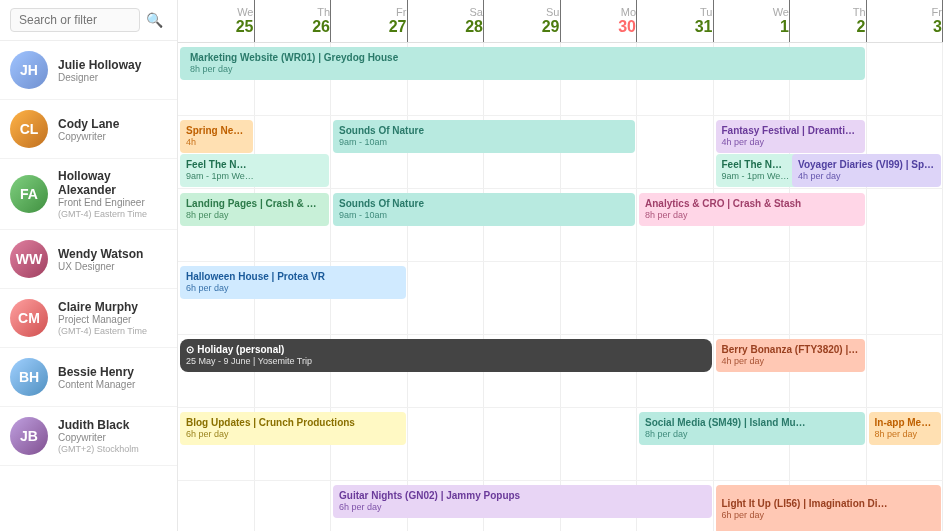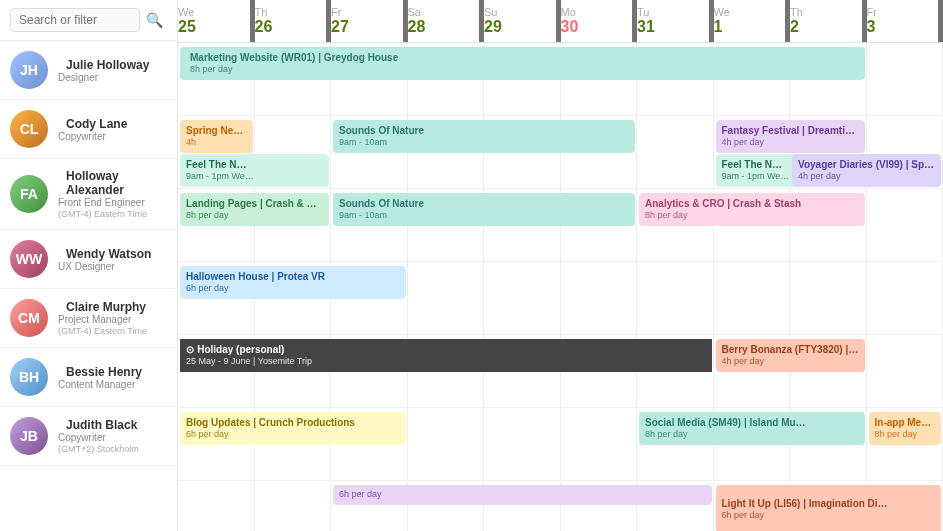--- a/index.html
+++ b/index.html
@@ -10,30 +10,30 @@
     
     .sidebar { width: 178px; flex-shrink: 0; background: #fff; border-right: 1px solid #e8e8e8; display: flex; flex-direction: column; }
     .search-bar { padding: 8px 10px; display: flex; align-items: center; border-bottom: 1px solid #eee; }
     .search-input { border: 1px solid #ddd; border-radius: 4px; padding: 4px 8px; font-size: 12px; color: #999; width: 130px; outline: none; background: #fafafa; }
     .search-icon-wrap { margin-left: 6px; color: #bbb; font-size: 14px; cursor: pointer; }
 
     .person-list { flex: 1; overflow-y: auto; }
     .person-item { display: flex; align-items: center; padding: 10px 10px; border-bottom: 1px solid #f2f2f2; }
     .avatar { width: 38px; height: 38px; border-radius: 50%; flex-shrink: 0; overflow: hidden; background: #ccc; display: flex; align-items: center; justify-content: center; font-size: 14px; font-weight: bold; color: #fff; }
     .person-info { margin-left: 10px; }
-    .person-name { font-size: 12px; font-weight: 600; color: #333; margin-left: 8px; }
+    .person-name { font-size: 12px; font-weight: 600; color: #333; }
     .person-role { font-size: 10px; color: #888; }
     .person-tz { font-size: 9px; color: #aaa; margin-top: 1px; }
 
     
     .calendar { flex: 1; display: flex; flex-direction: column; overflow: hidden; }
 
     
     .cal-header { display: flex; border-bottom: 1px solid #e0e0e0; background: #fff; flex-shrink: 0; }
-    .cal-header-cell { flex: 1; text-align: left; padding: 6px 0; border-right: 5px solid #737373; }
+    .cal-header-cell { flex: 1; text-align: right; padding: 6px 0; border-right: 1px solid #737373; }
     .cal-header-cell .day-name { font-size: 11px; color: #aaa; font-weight: 500; }
     .cal-header-cell .day-num { font-size: 16px; font-weight: 600; color: #4d7c0f; }
     .cal-header-cell.today .day-num { color: #ff6b6b; }
 
     
     .cal-body { flex: 1; overflow-y: auto; }
 
     
     .cal-body::-webkit-scrollbar { width: 4px; }
     .cal-body::-webkit-scrollbar-thumb { background: #ddd; border-radius: 2px; }
@@ -274,21 +274,21 @@
             <div style="flex: 1 1 0%; border-right: 1px solid rgb(238, 238, 238); min-height: 72px; position: relative;"></div>
             <div style="flex: 1 1 0%; border-right: 1px solid rgb(238, 238, 238); min-height: 72px; position: relative;"></div>
             <div style="flex: 1 1 0%; border-right: 1px solid rgb(238, 238, 238); min-height: 72px; position: relative;"></div>
             <div style="flex: 1 1 0%; border-right: 1px solid rgb(238, 238, 238); min-height: 72px; position: relative;"></div>
             <div style="flex: 1 1 0%; border-right: 1px solid rgb(238, 238, 238); min-height: 72px; position: relative;"></div>
             <div style="flex: 1 1 0%; border-right: 1px solid rgb(238, 238, 238); min-height: 72px; position: relative;"></div>
             <div style="flex: 1 1 0%; border-right: 1px solid rgb(238, 238, 238); min-height: 72px; position: relative;"></div>
             <div style="flex: 1 1 0%; border-right: 1px solid rgb(238, 238, 238); min-height: 72px; position: relative;"></div>
             <div style="flex: 1 1 0%; border-right: 1px solid rgb(238, 238, 238); min-height: 72px; position: relative;"></div>
             <div style="position: absolute; inset: 0px; pointer-events: none;">
-              <div style="position: absolute; left: calc(0% + 2px); width: calc(70% - 4px); top: 4px; border-radius: 0; padding: 4px 6px; font-size: 10px; line-height: 1.3; overflow: hidden; pointer-events: auto; cursor: pointer; background: rgb(68, 68, 68); color: rgb(255, 255, 255);">
+              <div style="position: absolute; left: calc(0% + 2px); width: calc(70% - 4px); top: 4px; border-radius: 8px; padding: 4px 6px; font-size: 10px; line-height: 1.3; overflow: hidden; pointer-events: auto; cursor: pointer; background: rgb(68, 68, 68); color: rgb(255, 255, 255);">
         <div style="font-weight:600;font-size:10px;white-space:nowrap;overflow:hidden;text-overflow:ellipsis;">⊙ Holiday (personal)</div>
         <div style="font-size:9px;opacity:0.85;">25 May - 9 June | Yosemite Trip</div>
       </div>
               <div style="position: absolute; left: calc(70% + 2px); width: calc(20% - 4px); top: 4px; border-radius: 4px; padding: 4px 6px; font-size: 10px; line-height: 1.3; overflow: hidden; pointer-events: auto; cursor: pointer; background: rgb(255, 200, 180); color: rgb(154, 64, 32);">
         <div style="font-weight:600;font-size:10px;white-space:nowrap;overflow:hidden;text-overflow:ellipsis;">Berry Bonanza (FTY3820) | Frooty</div>
         <div style="font-size:9px;opacity:0.85;">4h per day</div>
       </div>
             </div>
           </div>
         </div>
@@ -327,20 +327,21 @@
             <div style="flex: 1 1 0%; border-right: 1px solid rgb(238, 238, 238); min-height: 72px; position: relative;"></div>
             <div style="flex: 1 1 0%; border-right: 1px solid rgb(238, 238, 238); min-height: 72px; position: relative;"></div>
             <div style="flex: 1 1 0%; border-right: 1px solid rgb(238, 238, 238); min-height: 72px; position: relative;"></div>
             <div style="flex: 1 1 0%; border-right: 1px solid rgb(238, 238, 238); min-height: 72px; position: relative;"></div>
             <div style="flex: 1 1 0%; border-right: 1px solid rgb(238, 238, 238); min-height: 72px; position: relative;"></div>
             <div style="flex: 1 1 0%; border-right: 1px solid rgb(238, 238, 238); min-height: 72px; position: relative;"></div>
             <div style="flex: 1 1 0%; border-right: 1px solid rgb(238, 238, 238); min-height: 72px; position: relative;"></div>
             <div style="flex: 1 1 0%; border-right: 1px solid rgb(238, 238, 238); min-height: 72px; position: relative;"></div>
             <div style="position: absolute; inset: 0px; pointer-events: none;">
               <div style="position: absolute; left: calc(20% + 2px); width: calc(50% - 4px); top: 4px; border-radius: 4px; padding: 4px 6px; font-size: 10px; line-height: 1.3; overflow: hidden; pointer-events: auto; cursor: pointer; background: rgb(232, 213, 245); color: rgb(106, 58, 154);">
+        <div style="font-weight:600;font-size:10px;white-space:nowrap;overflow:hidden;text-overflow:ellipsis;">Guitar Nights (GN02) | Jammy Popups</div>
         <div style="font-size:9px;opacity:0.85;">6h per day</div>
       </div>
               <div style="position: absolute; left: calc(70% + 2px); width: calc(30% - 4px); top: 4px; border-radius: 4px; padding: 12px 6px; font-size: 10px; line-height: 1.3; overflow: hidden; pointer-events: auto; cursor: pointer; background: rgb(255, 200, 180); color: rgb(154, 64, 32);">
         <div style="font-weight:600;font-size:10px;white-space:nowrap;overflow:hidden;text-overflow:ellipsis;">Light It Up (LI56) | Imagination Di…</div>
         <div style="font-size:9px;opacity:0.85;">6h per day</div>
       </div>
             </div>
           </div>
         </div>
       </div>

